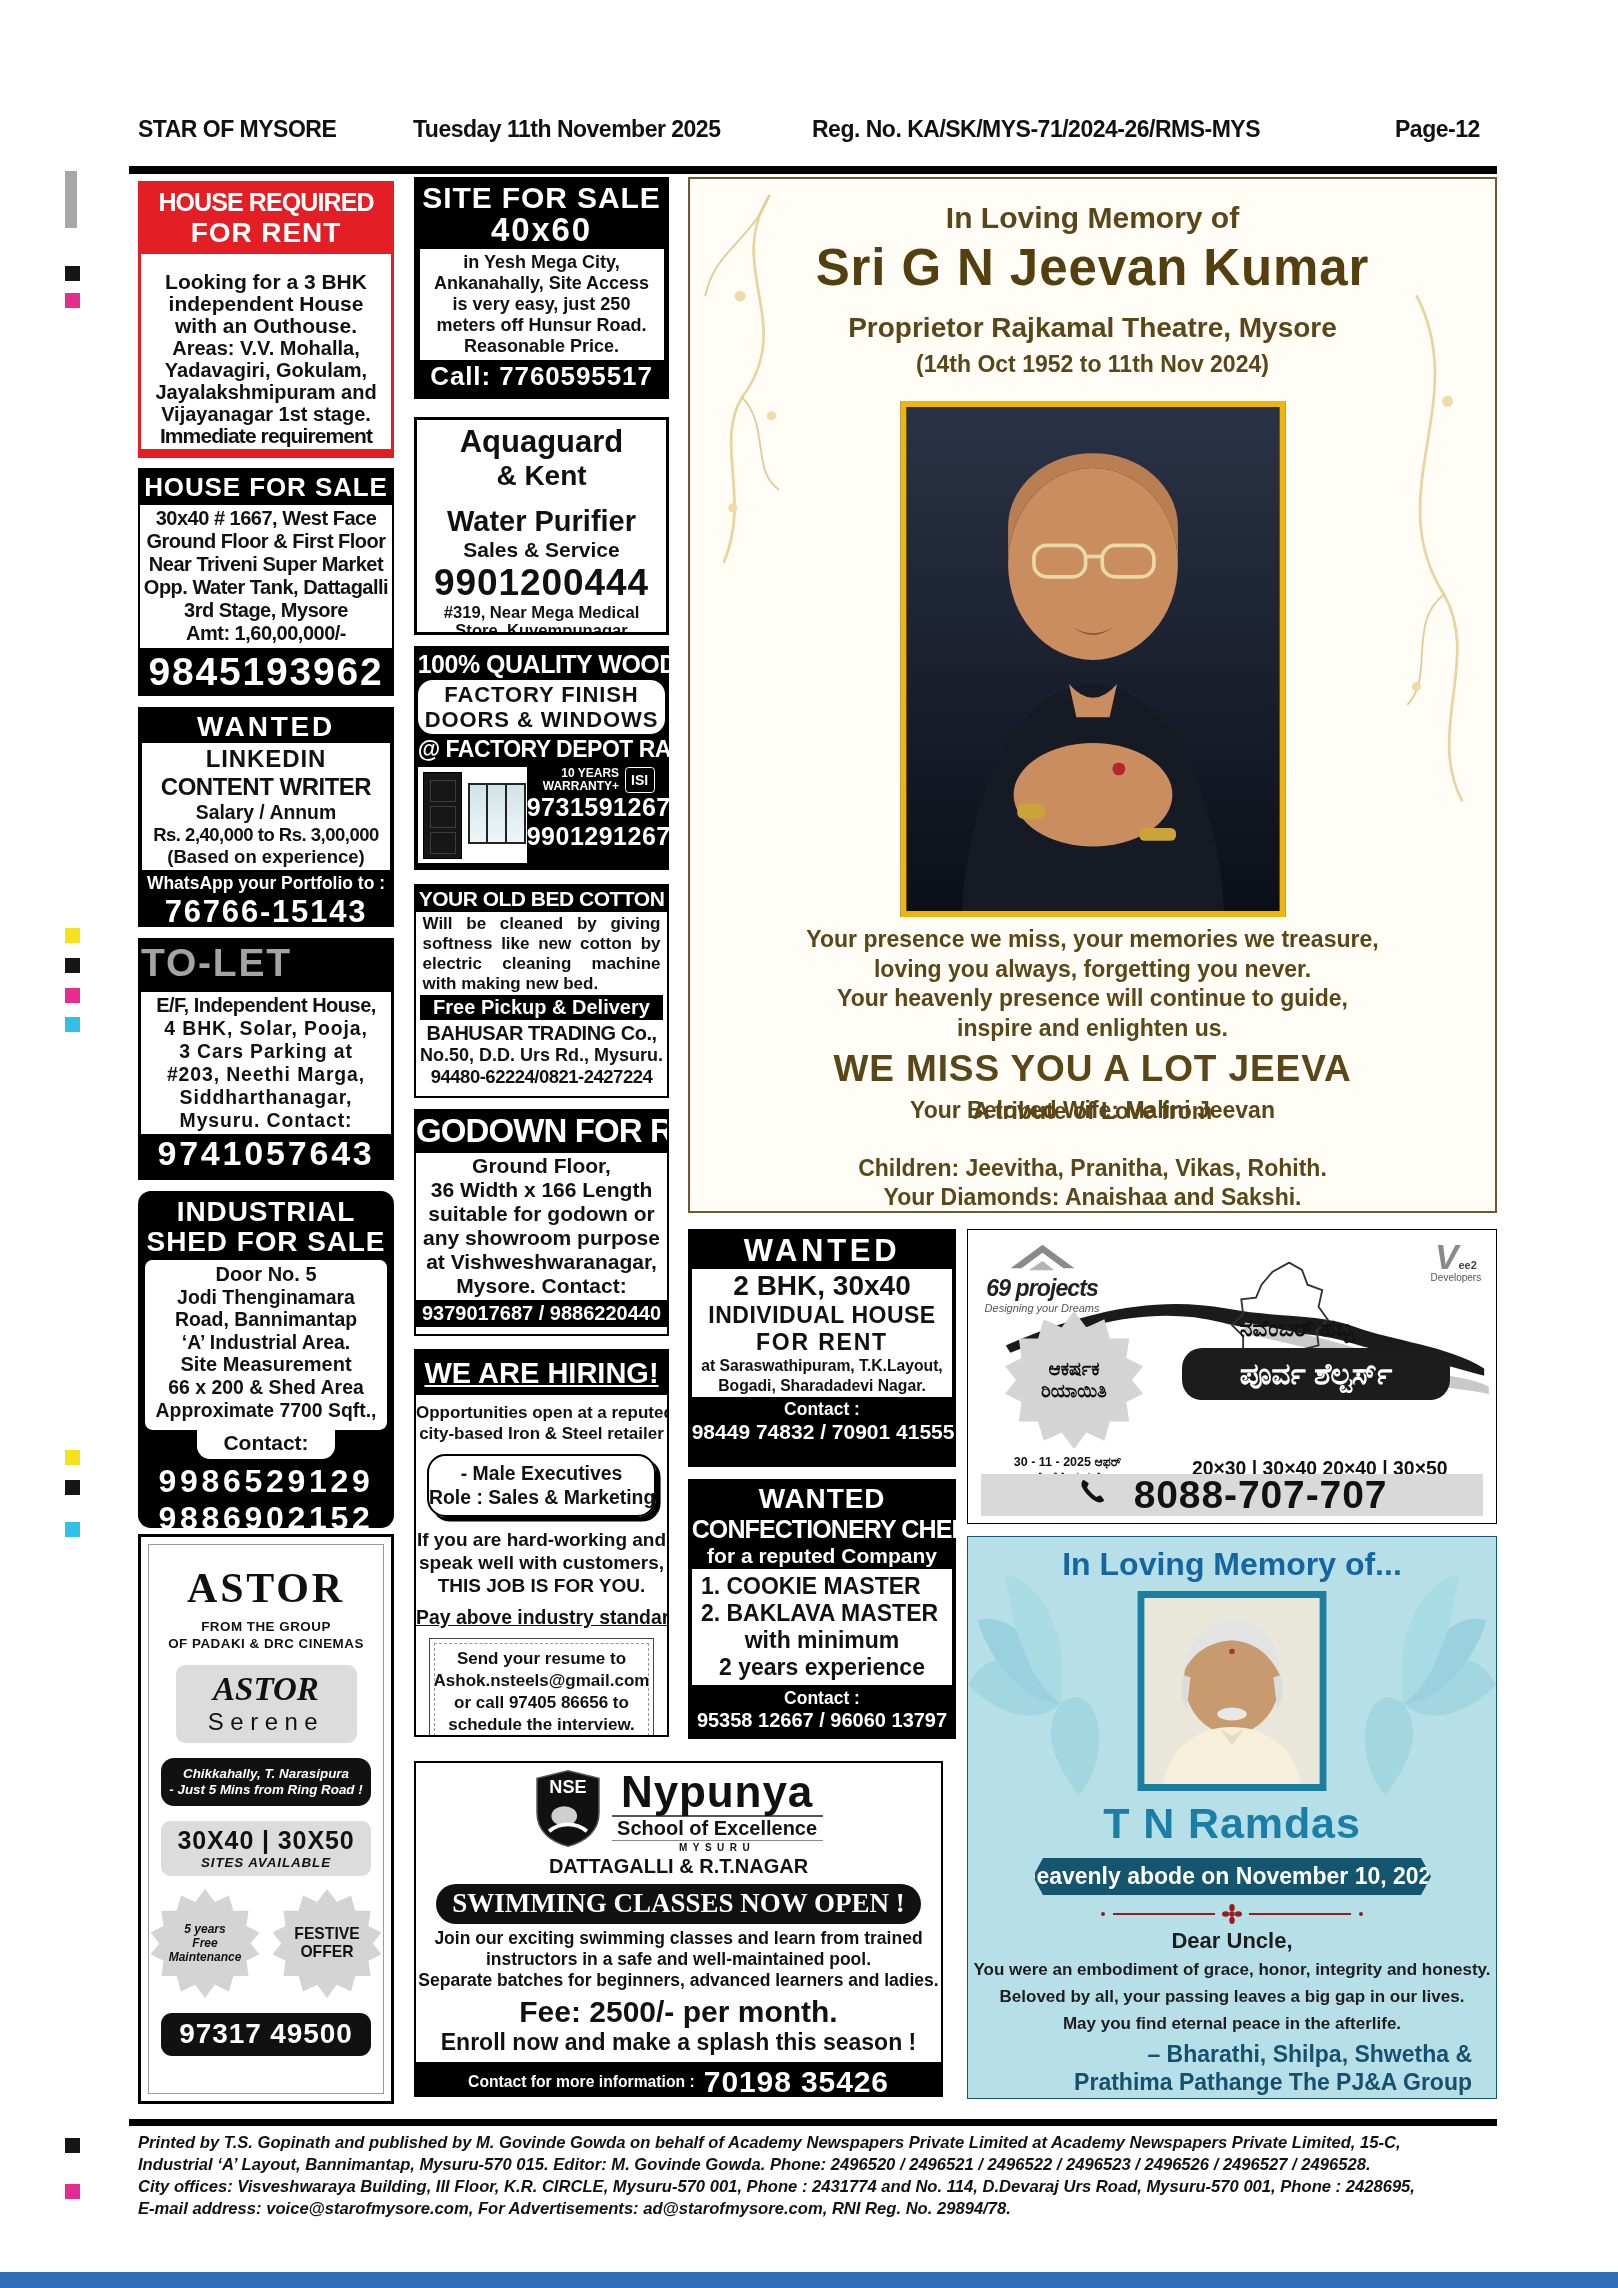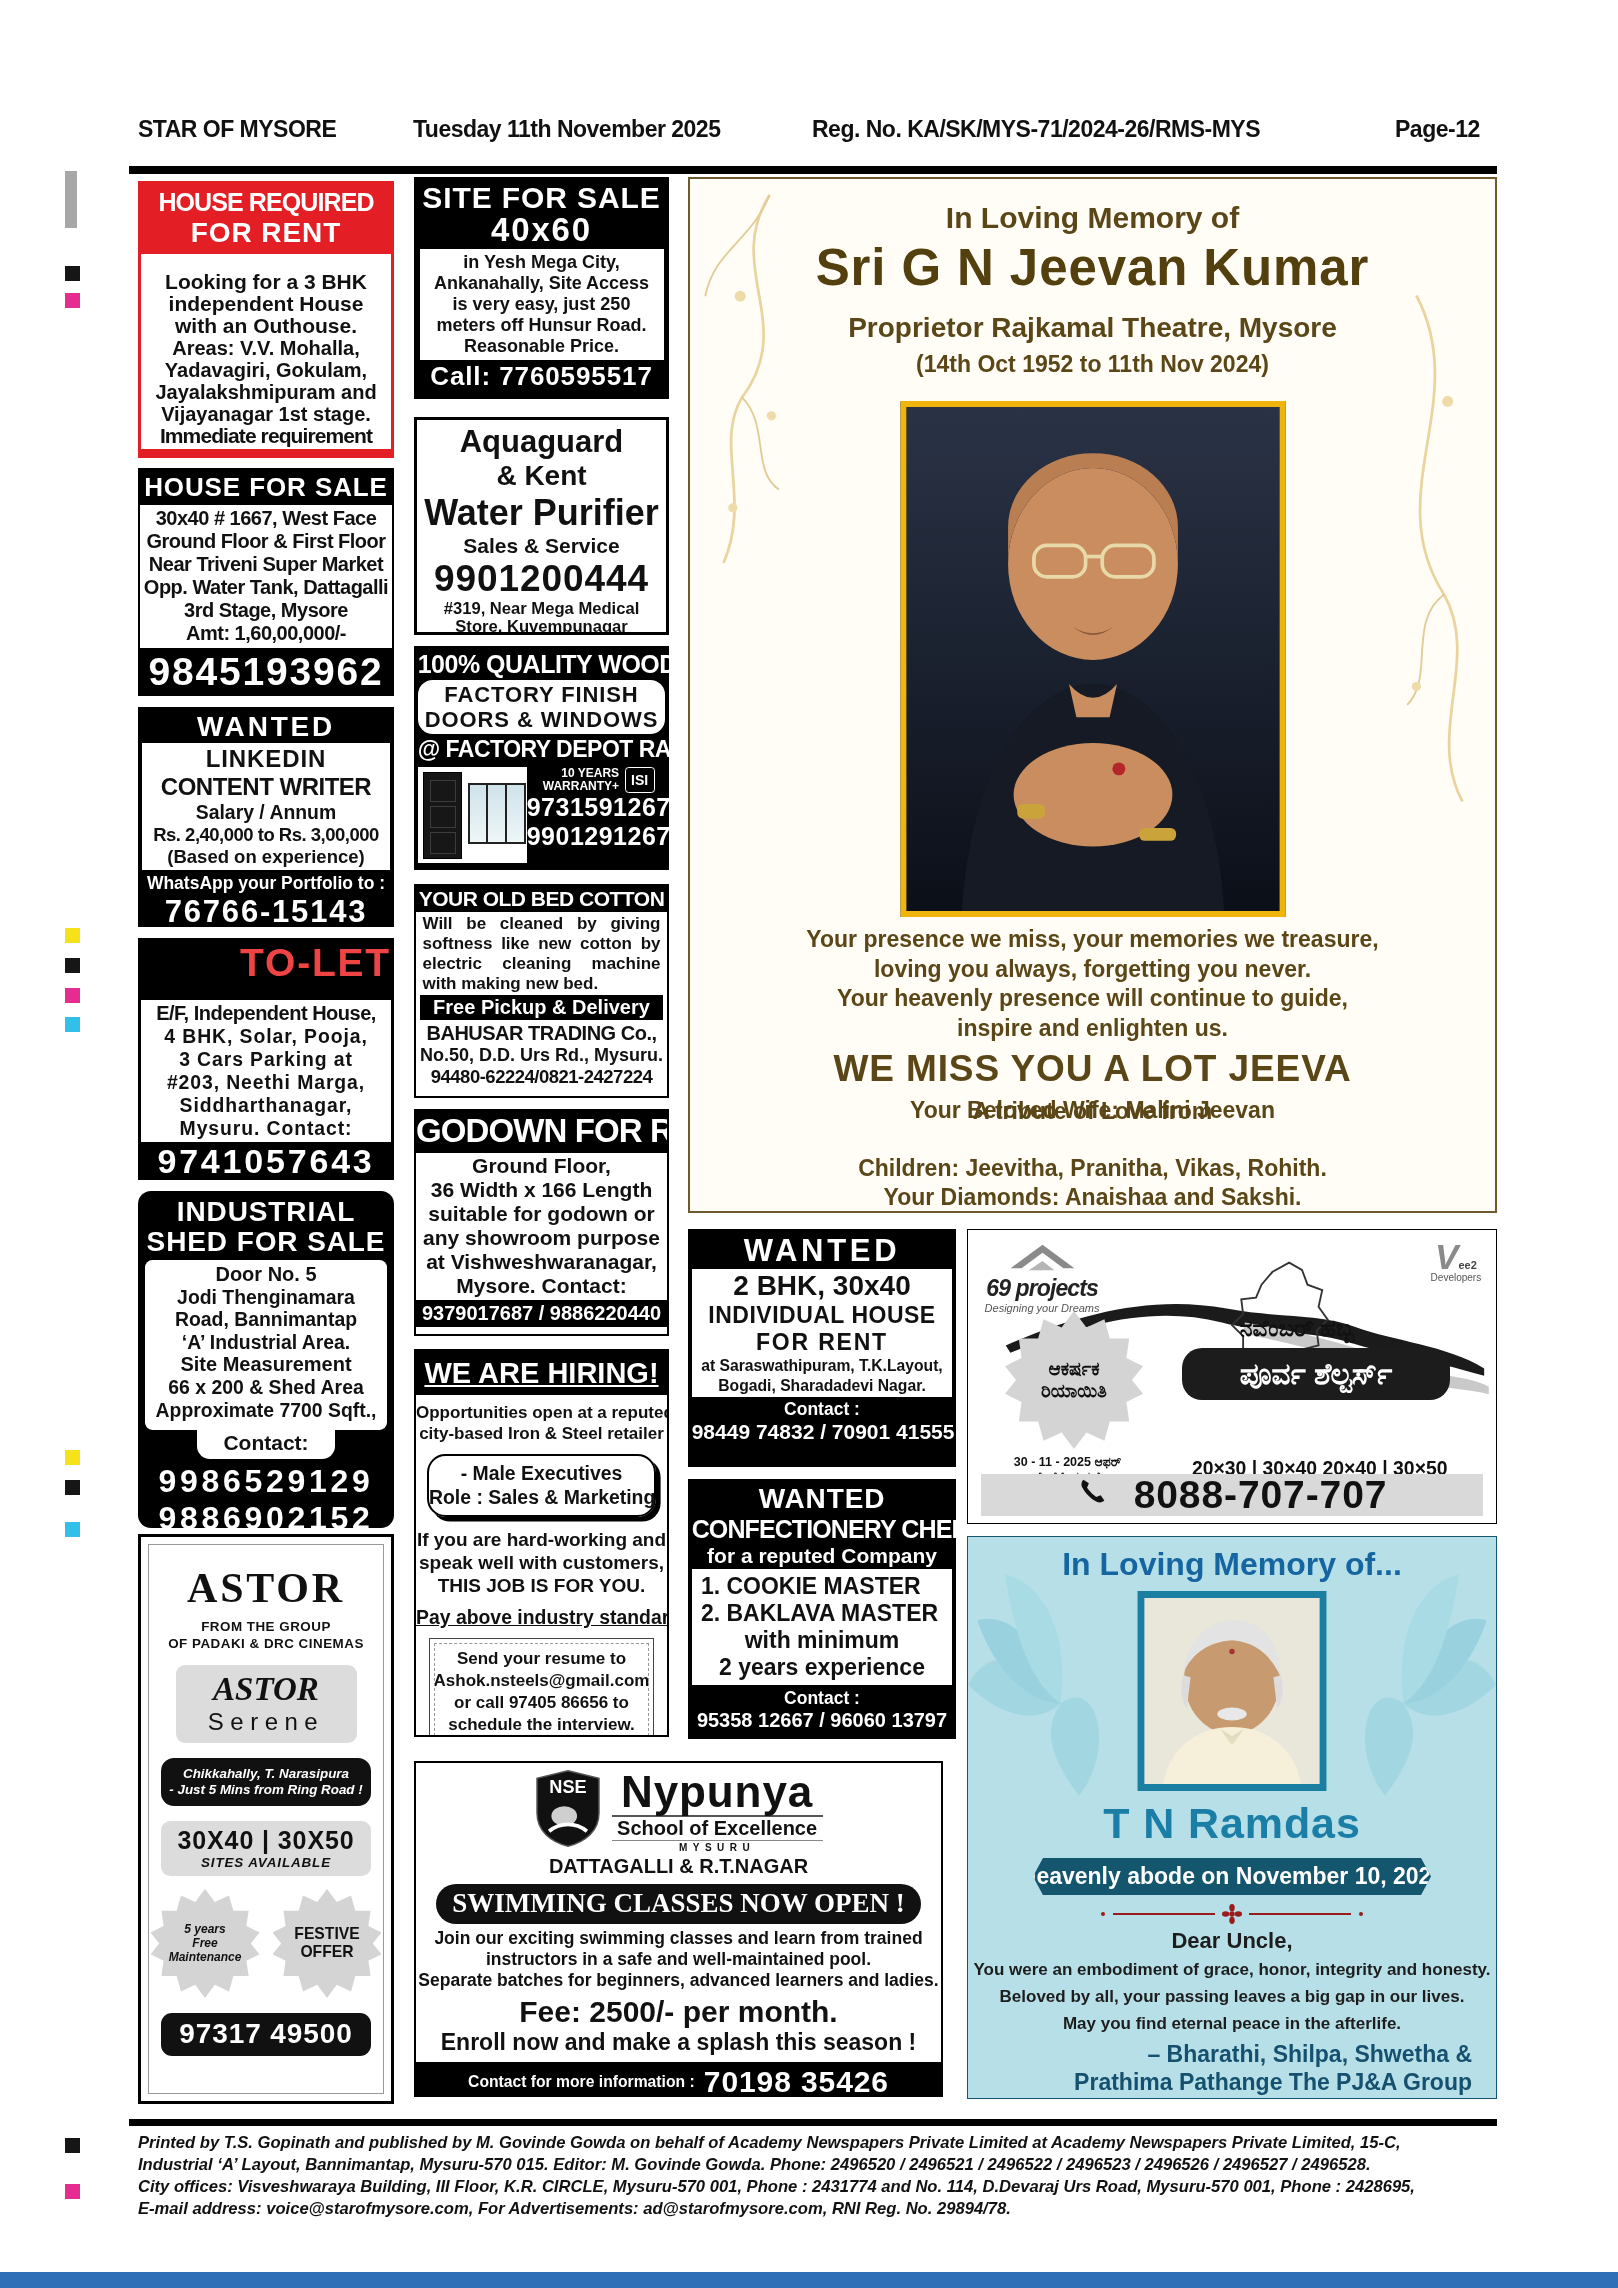--- a/index.html
+++ b/index.html
@@ -39,21 +39,21 @@
   #ww .box{background:#fff;text-align:center;font-weight:bold;margin-top:1.8px;padding:1.8px 0;}
   #ww .r1{font-size:24px;letter-spacing:0.9px;}
   #ww .r2{font-size:24px;letter-spacing:-0.5px;}
   #ww .s1{font-size:19.4px;}
   #ww .s2{font-size:18.5px;letter-spacing:-0.5px;}
   #ww .s3{font-size:18.5px;}
   #ww .wa{color:#fff;text-align:center;font-weight:bold;font-size:17.5px;margin-top:2.8px;}
   #ww .ph{color:#fff;text-align:center;font-weight:bold;font-size:31px;letter-spacing:1.8px;}
 
   #tl{left:138px;top:938px;width:256px;height:242px;border:3.7px solid #000;background:#fff;}
-  #tl .hd{background:#000;color:#ef4444;text-align:right;font-weight:bold;font-size:39px;letter-spacing:1.8px;padding:0 0 15px;}
+  #tl .hd{background:#000;color:#a3a3a3;text-align:left;font-weight:bold;font-size:39px;letter-spacing:1.8px;padding:0 0 7px;}
   #tl .bd{text-align:center;padding-top:1.8px;}
   #tl .bd .l0{font-size:20px;font-weight:800;letter-spacing:-0.5px;line-height:23px;}
   #tl .bd div{font-size:19.4px;font-weight:600;letter-spacing:0.9px;line-height:23px;}
   #tl .ph{background:#000;color:#fff;text-align:center;font-weight:bold;font-size:34px;letter-spacing:2.8px;line-height:36px;padding:1.8px 0 3.7px;margin-top:1.8px;}
 
   #is{left:138px;top:1191px;width:256px;height:337px;background:#000;border-radius:13px;padding:5.5px 7.4px;}
   #is .t{color:#fff;text-align:center;font-weight:bold;font-size:28px;letter-spacing:0.9px;line-height:30px;}
   #is .box{background:#fff;border-radius:7.4px;text-align:center;margin-top:3.7px;padding:2.8px 0 9.2px;}
   #is .box div{font-size:19.4px;line-height:22.6px;font-weight:600;}
   #is .box .bb{font-weight:800;font-size:20px;}
@@ -82,21 +82,21 @@
   #sf{left:414px;top:177px;width:255px;height:222px;background:#000;padding:3.7px 5.5px;}
   #sf .t1{color:#fff;text-align:center;font-weight:bold;font-size:30px;letter-spacing:0.9px;}
   #sf .t2{color:#fff;text-align:center;font-weight:bold;font-size:33px;letter-spacing:1.8px;margin-top:-3.7px;}
   #sf .box{background:#fff;text-align:center;font-weight:bold;padding:2.8px 0;}
   #sf .box div{font-size:18px;line-height:21px;}
   #sf .call{color:#fff;text-align:center;font-weight:bold;font-size:26px;letter-spacing:0.9px;padding-top:1.8px;}
 
   #aq{left:414px;top:417px;width:255px;height:218px;border:3.7px solid #000;background:#fff;text-align:center;}
   #aq .l1{font-size:31px;font-weight:bold;margin-top:3.7px;}
   #aq .l2{font-size:28px;font-weight:bold;}
-  #aq .l3{font-size:36px;font-weight:bold;}
+  #aq .l3{font-size:29px;font-weight:bold;margin-top:13px;}
   #aq .l4{font-size:21px;font-weight:bold;}
   #aq .ph{font-size:37px;font-weight:bold;letter-spacing:0.9px;}
   #aq .ad1{font-size:16.6px;font-weight:bold;line-height:18.5px;}
 
   #qw{left:414px;top:646px;width:255px;height:224px;background:#000;padding:3.7px;}
   #qw .t{color:#fff;text-align:center;font-weight:bold;font-size:25px;letter-spacing:-0.5px;}
   #qw .box{background:#fff;border-radius:14.8px;text-align:center;font-weight:bold;margin-top:1.8px;padding:1.8px 0;}
   #qw .box div{font-size:22px;letter-spacing:0.9px;line-height:25px;}
   #qw .rates{color:#fff;text-align:center;font-weight:bold;font-size:23px;letter-spacing:-0.5px;margin-top:1.8px;}
   #qw .bottom{display:flex;margin-top:3.7px;}

